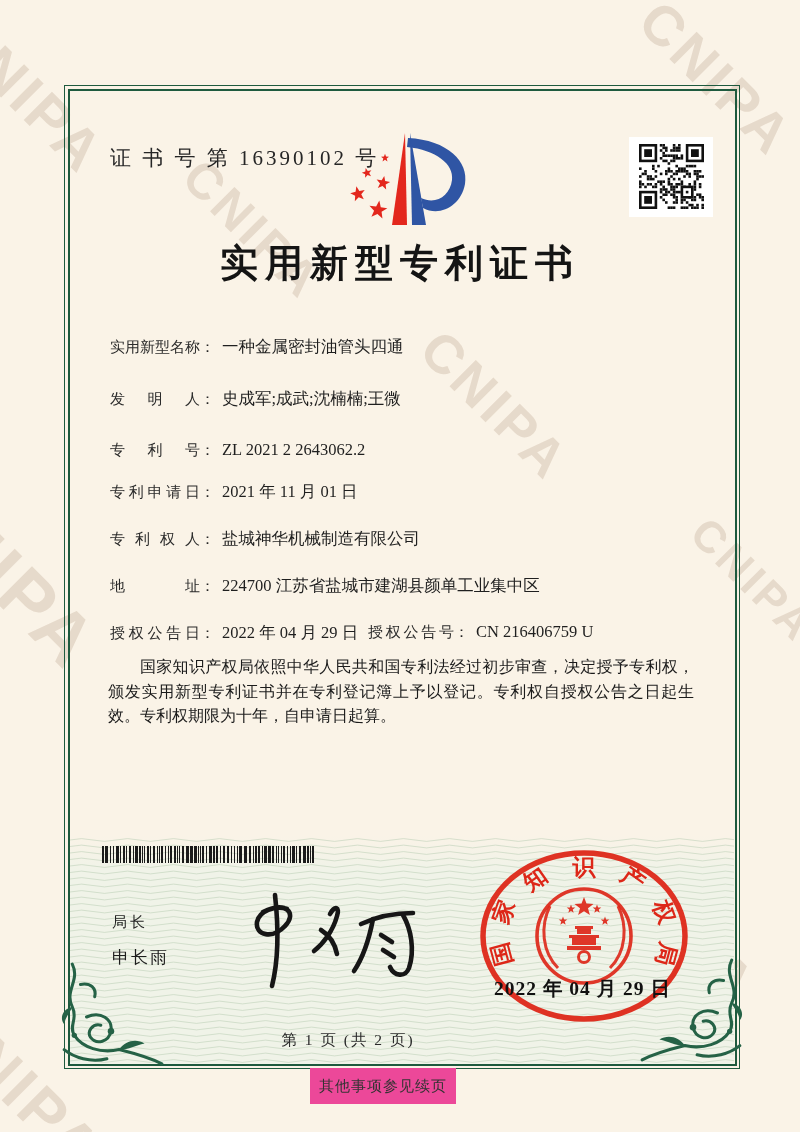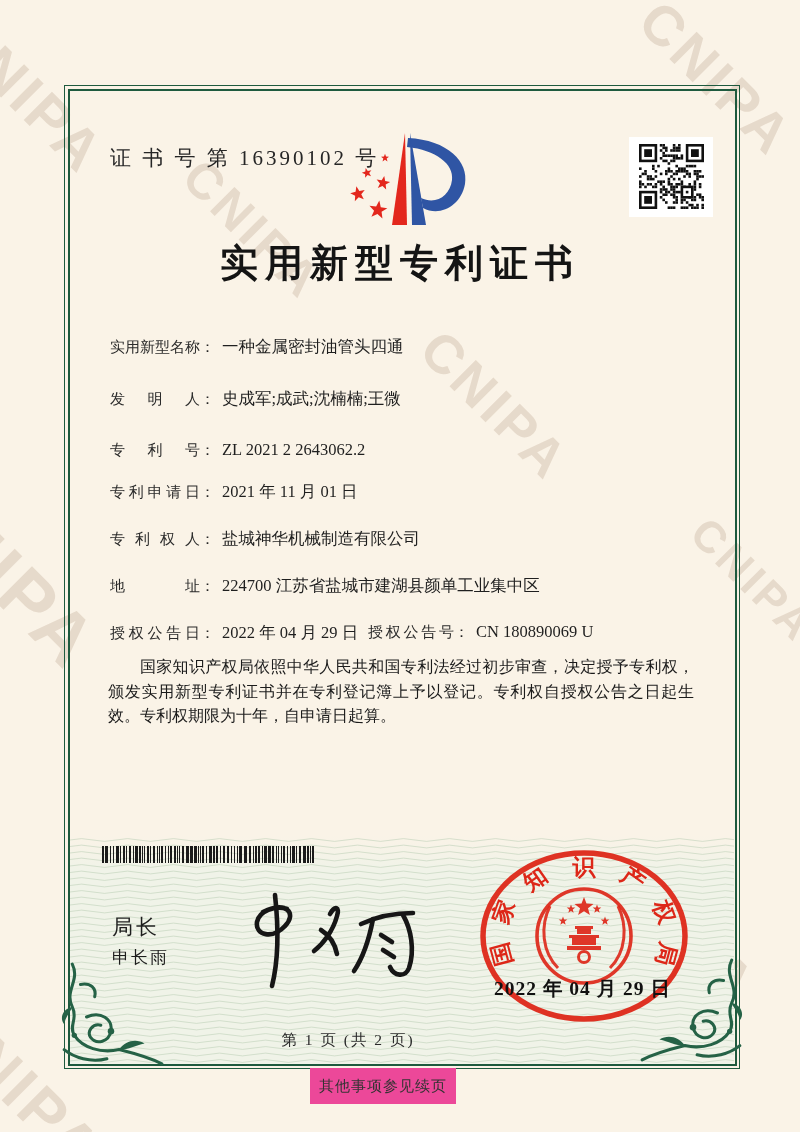--- a/index.html
+++ b/index.html
@@ -33,21 +33,21 @@
   .grant-wrap{position:absolute;left:258px;top:0;white-space:nowrap;}
   .grant-wrap .lbl{width:86px;}
   
   .paras{position:absolute;left:108px;top:655px;width:586px;font-size:16px;
          line-height:24.5px;text-align:justify;color:#1b1b1b;}
   .paras p{margin:0;text-indent:2em;}
   
   .barcode{position:absolute;left:102px;top:846px;}
   
   .role{position:absolute;left:112px;top:913px;font-family:"Liberation Sans",sans-serif;
-        font-size:21px;letter-spacing:3px;color:#1d1d1d;}
+        font-size:15px;letter-spacing:3px;color:#1d1d1d;}
   .issuer-name{position:absolute;left:112px;top:946px;font-family:"Liberation Sans",sans-serif;
         font-size:17px;letter-spacing:2px;color:#1d1d1d;}
   .sig{position:absolute;left:233px;top:892px;width:212px;height:98px;}
   
   .seal{position:absolute;left:474px;top:844px;width:220px;height:184px;}
   .seal svg{position:absolute;inset:0;}
   .seal-ch{position:absolute;font-size:23px;font-weight:bold;color:#dd2718;
            font-family:"Liberation Serif",serif;}
   .seal-date{position:absolute;left:494px;top:975px;font-size:19.5px;font-weight:600;
              letter-spacing:1px;color:#111;white-space:nowrap;}
@@ -381,21 +381,21 @@
         <span>告</span>
         <span>日</span>
       </span><span class="colon">：</span><span class="val">2022 年 04 月 29 日</span>
     <span class="grant-wrap">
       <span class="lbl">
           <span>授</span>
           <span>权</span>
           <span>公</span>
           <span>告</span>
           <span>号</span>
-        </span><span class="colon">：</span><span class="val">CN 180890069 U</span>
+        </span><span class="colon">：</span><span class="val">CN 216406759 U</span>
     </span>
   </div>
 
   <div class="paras">
     <p>国家知识产权局依照中华人民共和国专利法经过初步审查，决定授予专利权，颁发实用新型专利证书并在专利登记簿上予以登记。专利权自授权公告之日起生效。专利权期限为十年，自申请日起算。</p>
   </div>
 
   <svg class="barcode" id="barcode" width="218" height="17" viewBox="0 0 218 17">
       <rect x="0" y="0" width="2" height="17" fill="#1b1b1b"></rect>
       <rect x="3" y="0" width="3" height="17" fill="#1b1b1b"></rect>

